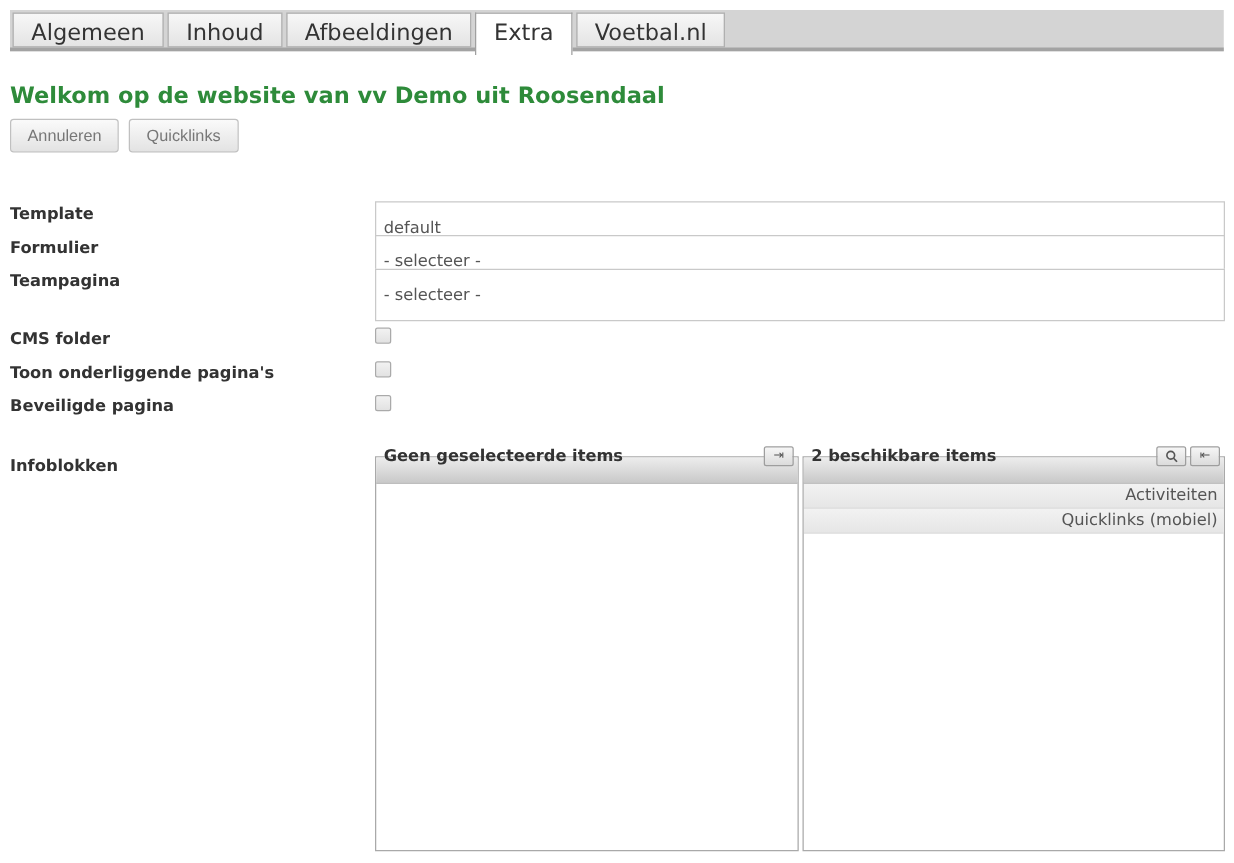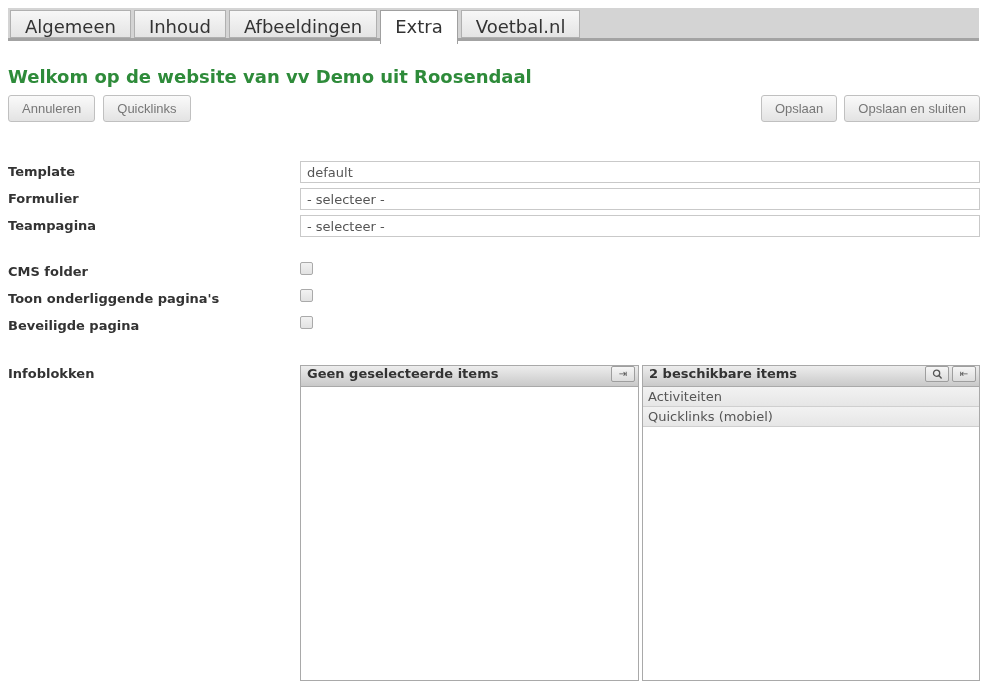--- a/index.html
+++ b/index.html
@@ -47,55 +47,55 @@
 
   
   .form-label {
     position: absolute; left: 8px;
     font-size: 13px; font-weight: bold; color: #333; white-space: nowrap;
   }
   .text-field {
     position: absolute; left: 300px; width: 680px; height: 22px;
     border: 1px solid #c9c9c9; background: #fff;
     font-family: "DejaVu Sans", "Liberation Sans", sans-serif;
-    font-size: 13px; color: #555; padding: 0 6px; outline: none;
+    font-size: 13px; color: #555; padding: 20px 6px; outline: none;
   }
   .checkbox {
     position: absolute; left: 300px; width: 13px; height: 13px;
     border: 1px solid #aaa; border-radius: 2px;
     background: linear-gradient(#f2f2f2, #e2e2e2);
     cursor: pointer;
   }
 
   
   .panel {
     position: absolute; top: 365px; height: 316px;
     border: 1px solid #a9a9a9; background: #fff;
   }
   .panel-header {
     height: 21px; background: linear-gradient(#ededed, #c9c9c9);
     border-bottom: 1px solid #a9a9a9;
-    display: flex; align-items: flex-start; padding: 0 3px 13px 6px;
+    display: flex; align-items: flex-end; padding: 0 3px 13px 6px;
     font-size: 13px; font-weight: bold; color: #333;
   }
   .panel-header .spacer { flex: 1; }
   .mini-btn {
     width: 24px; height: 16px; margin-left: 3px;
     background: linear-gradient(#f6f6f6, #dcdcdc);
     border: 1px solid #9e9e9e; border-radius: 2px;
     font-size: 10px; color: #555; line-height: 14px; text-align: center;
     cursor: pointer; display: flex; align-items: center; justify-content: center;
     padding: 0;
   }
   .panel-body { overflow: hidden; }
   .list-item {
     height: 20px; line-height: 19px; padding: 0 5px;
     background: linear-gradient(#f2f2f2, #e6e6e6);
     border-bottom: 1px solid #cfcfcf;
-    font-size: 13px; color: #555; cursor: pointer; white-space: nowrap;
+    font-size: 13px; color: #555; cursor: pointer; white-space: nowrap; text-align: right;
   }
 </style>
 </head>
 <body>
 
 <div id="app">
 
   <div class="tabbar">
     <div class="tabs">
       <div class="tab">Algemeen</div>
@@ -104,24 +104,20 @@
       <div class="tab active">Extra</div>
       <div class="tab">Voetbal.nl</div>
     </div>
   </div>
 
   <h1 class="page-title">Welkom op de website van vv Demo uit Roosendaal</h1>
 
   <div class="actions-left">
     <button class="btn">Annuleren</button>
     <button class="btn">Quicklinks</button>
-  </div>
-  <div class="actions-right">
-    <button class="btn">Opslaan</button>
-    <button class="btn">Opslaan en sluiten</button>
   </div>
 
   <div class="form-label" style="top:164px">Template</div>
   <input class="text-field" style="top: 161px;" type="text" readonly="" value="default">
 
   <div class="form-label" style="top:191px">Formulier</div>
   <input class="text-field" style="top: 188px;" type="text" readonly="" value="- selecteer -">
 
   <div class="form-label" style="top:218px">Teampagina</div>
   <input class="text-field" style="top: 215px;" type="text" readonly="" value="- selecteer -">

